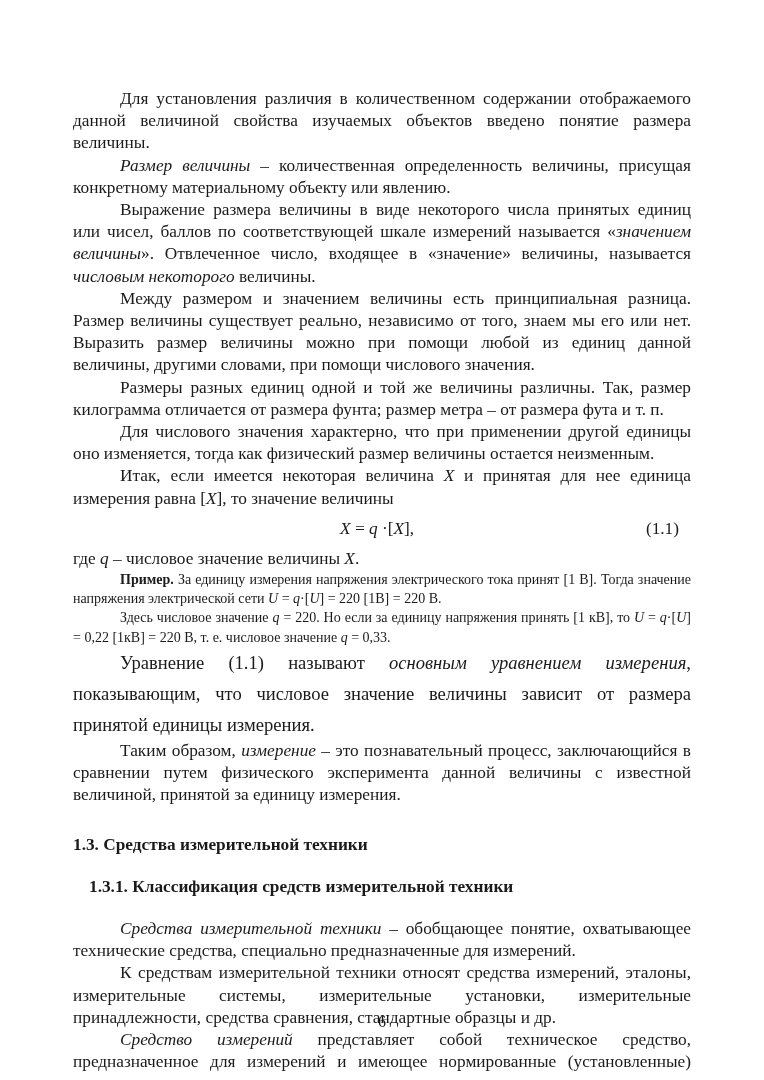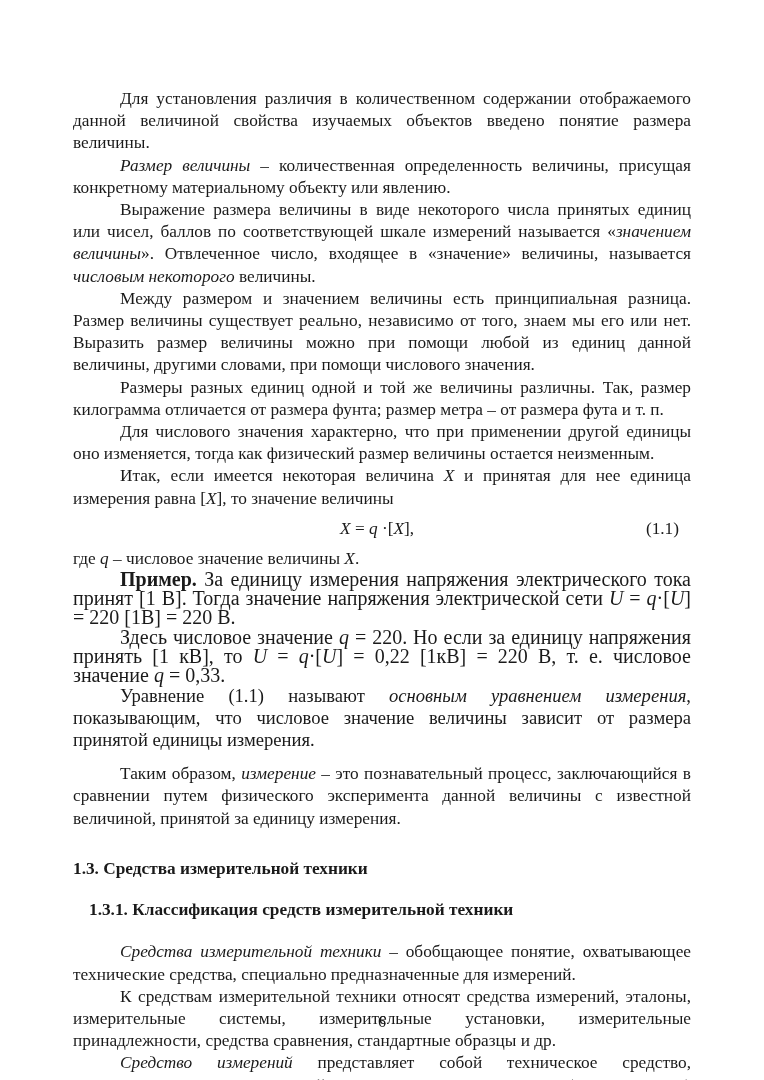--- a/index.html
+++ b/index.html
@@ -5,23 +5,23 @@
   html, body { margin: 0; padding: 0; background: #ffffff; }
   body { width: 764px; height: 1080px; position: relative; overflow: hidden; }
   .page {
     position: absolute; left: 73px; top: 88px; width: 618px;
     font-family: "Liberation Serif", "DejaVu Serif", serif;
     color: #1a1a1a; font-size: 17.3px; line-height: 22.2px;
     text-align: justify;
   }
   .p { margin: 0; text-indent: 47px; }
   .p.noind { text-indent: 0; }
-  .small { font-size: 20px; line-height: 19.2px; }
+  .small { font-size: 14px; line-height: 19.2px; }
   .small.p { text-indent: 47px; }
-  .big { font-size: 18.6px; line-height: 22px; }
+  .big { font-size: 18.6px; line-height: 31px; }
   i, .it { font-style: italic; }
   b { font-weight: bold; }
   .formula {
     position: relative; height: 34px; margin: 4px 12px 0 0; text-indent: 0;
   }
   .formula .expr { position: absolute; left: 267px; top: 4px; }
   .formula .num { position: absolute; right: 0; top: 4px; }
   .h-sec { text-align: left; font-weight: bold; margin: 28px 0 0 0; text-indent: 0; font-size: 17.3px; }
   .h-sub { font-weight: bold; margin: 19px 0 0 16px; text-indent: 0; text-align: left; }
   .after-sub { margin-top: 20px; }
@@ -55,21 +55,21 @@
   </div>
 
   <p class="p noind"><span>где </span><i>q</i><span> – числовое значение величины </span><i>X</i><span>.</span></p>
 
   <p class="p small"><b>Пример.</b><span> За единицу измерения напряжения электрического тока принят [1 В]. Тогда значение напряжения электрической сети </span><i>U</i><span> = </span><i>q</i><span>·[</span><i>U</i><span>] = 220 [1В] = 220 В.</span></p>
 
   <p class="p small"><span>Здесь числовое значение </span><i>q</i><span> = 220. Но если за единицу напряжения принять [1 кВ], то </span><i>U</i><span> = </span><i>q</i><span>·[</span><i>U</i><span>] = 0,22 [1кВ] = 220 В, т. е. числовое значение </span><i>q</i><span> = 0,33.</span></p>
 
   <p class="p big"><span>Уравнение (1.1) называют </span><i>основным уравнением измерения</i><span>, показывающим, что числовое значение величины зависит от размера принятой единицы измерения.</span></p>
 
-  <p class="p" style="margin-top:12px;"><span>Таким образом, </span><i>измерение</i><span> – это познавательный процесс, заключающийся в сравнении путем физического эксперимента данной величины с известной величиной, принятой за единицу измерения.</span></p>
+  <p class="p" style="margin-top:0;"><span>Таким образом, </span><i>измерение</i><span> – это познавательный процесс, заключающийся в сравнении путем физического эксперимента данной величины с известной величиной, принятой за единицу измерения.</span></p>
 
   <p class="h-sec">1.3. Средства измерительной техники</p>
 
   <p class="h-sub">1.3.1. Классификация средств измерительной техники</p>
 
   <p class="p after-sub"><i>Средства измерительной техники</i><span> – обобщающее понятие, охватывающее технические средства, специально предназначенные для измерений.</span></p>
 
   <p class="p">К средствам измерительной техники относят средства измерений, эталоны, измерительные системы, измерительные установки, измерительные принадлежности, средства сравнения, стандартные образцы и др.</p>
 
   <p class="p"><i>Средство измерений</i><span> представляет собой техническое средство, предназначенное для измерений и имеющее нормированные (установленные) метрологические характеристики.</span></p>

